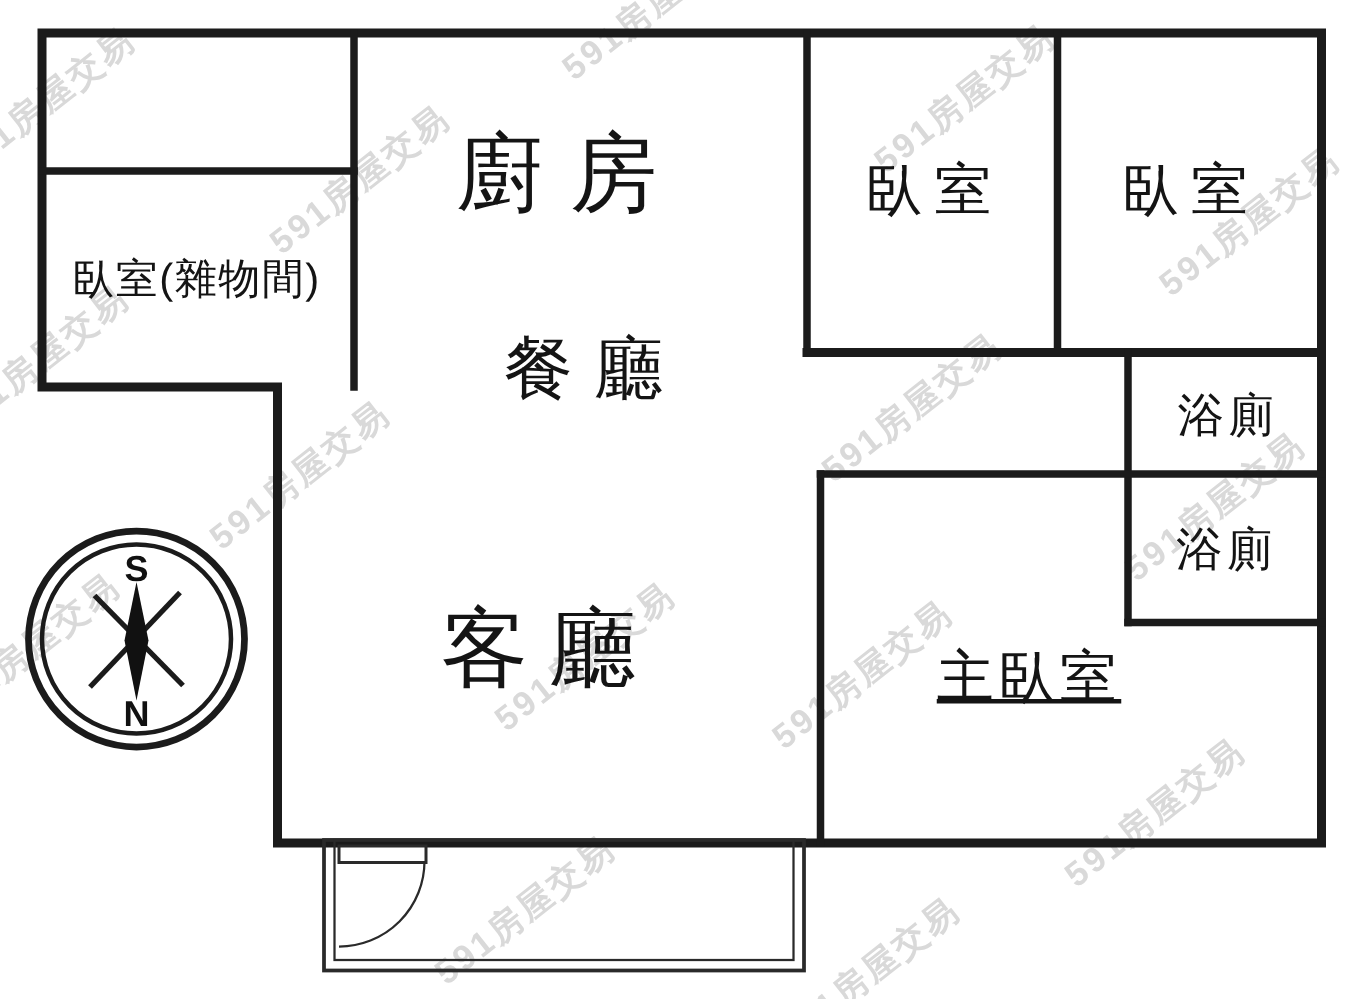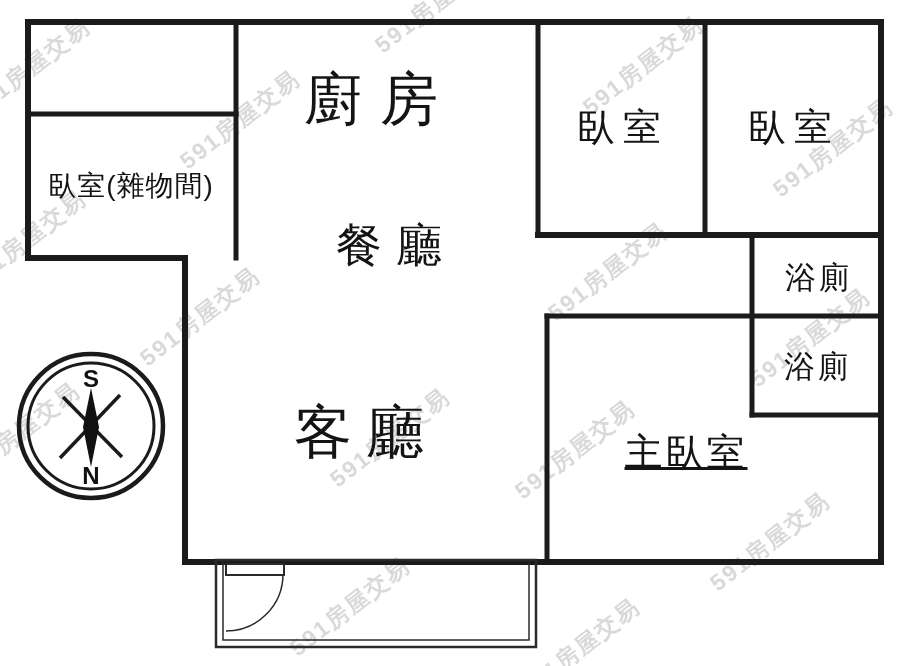--- a/index.html
+++ b/index.html
@@ -14,21 +14,21 @@
     font-size:23px; font-weight:bold; letter-spacing:2px;
     white-space:nowrap; user-select:none;
   }
   .plan-svg { position:absolute; left:0; top:0; z-index:2; }
   .room-label {
     position:absolute; z-index:3; transform:translate(-50%,-50%);
     color:#141414; white-space:nowrap; line-height:1;
   }
   .lbl-balcony        { left:129px; top:67px;  font-size:37px; letter-spacing:8px; }
   .lbl-storage        { left:131px; top:186px; font-size:28px; letter-spacing:1px; }
-  .lbl-kitchen        { left:380px; top:100px; font-size:58px; letter-spacing:18px; font-family:"Liberation Serif", serif; }
+  .lbl-kitchen        { left:380px; top:116px; font-size:58px; letter-spacing:18px; font-family:"Liberation Serif", serif; }
   .lbl-dining         { left:396px; top:246px; font-size:46px; letter-spacing:14px; font-family:"Liberation Serif", serif; }
   .lbl-living         { left:366px; top:433px; font-size:58px; letter-spacing:14px; font-family:"Liberation Serif", serif; }
   .lbl-bedroom-left   { left:623px; top:127px; font-size:38px; letter-spacing:8px; }
   .lbl-bedroom-right  { left:794px; top:127px; font-size:38px; letter-spacing:8px; }
   .lbl-bath-top       { left:819px; top:277px; font-size:31px; letter-spacing:3px; }
   .lbl-bath-bottom    { left:818px; top:366px; font-size:31px; letter-spacing:3px; }
   .lbl-master         { left:686px; top:452px; font-size:38px; letter-spacing:3px;text-decoration:underline; }
 </style>
 </head>
 <body>

